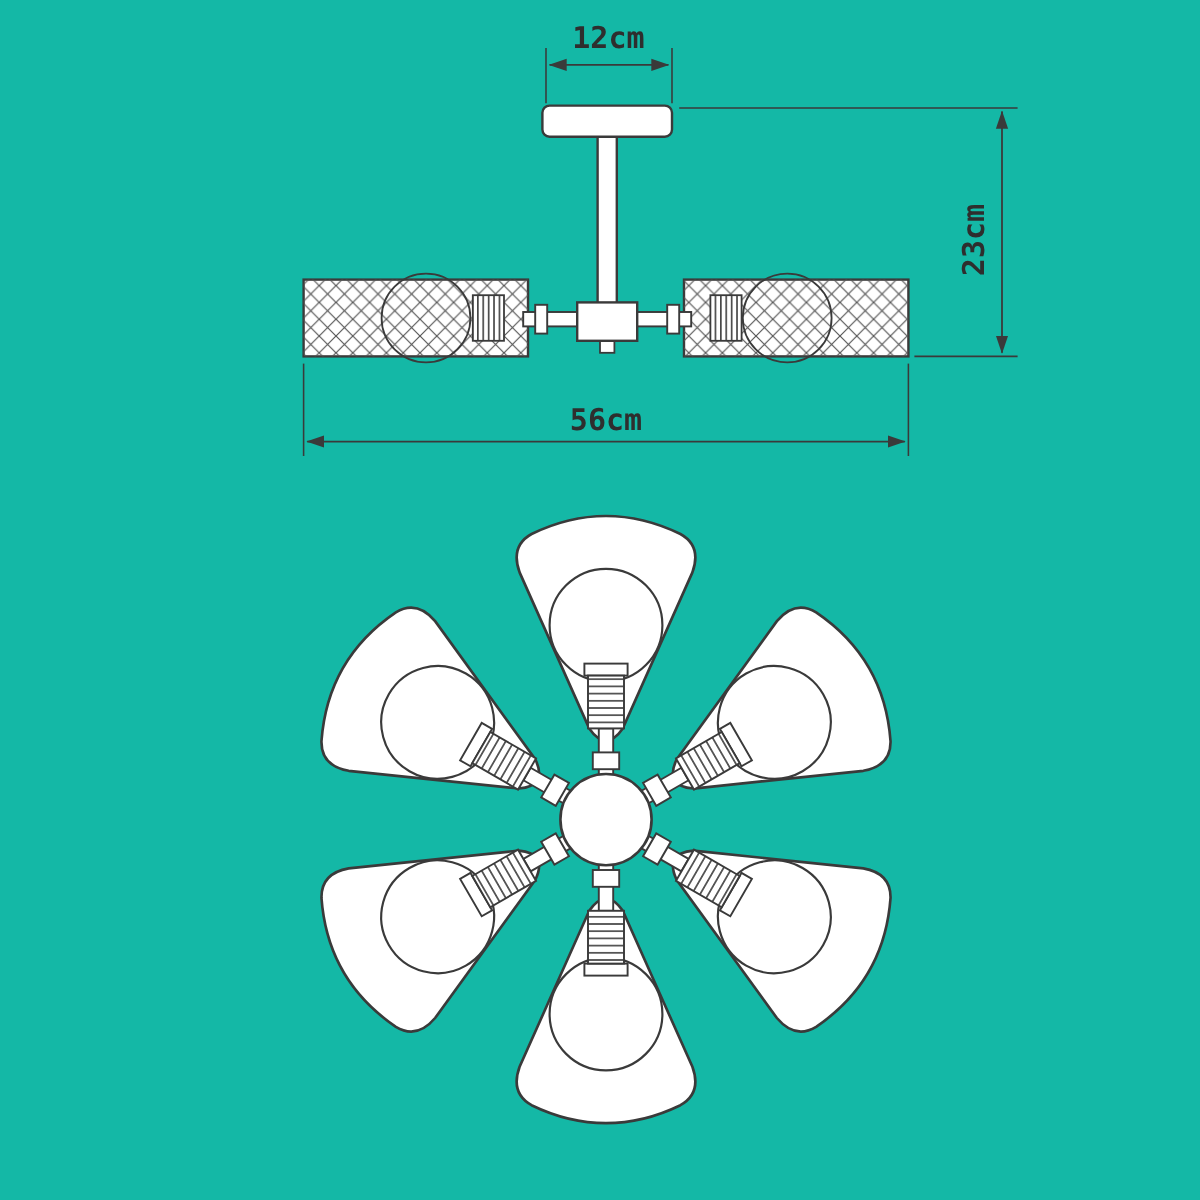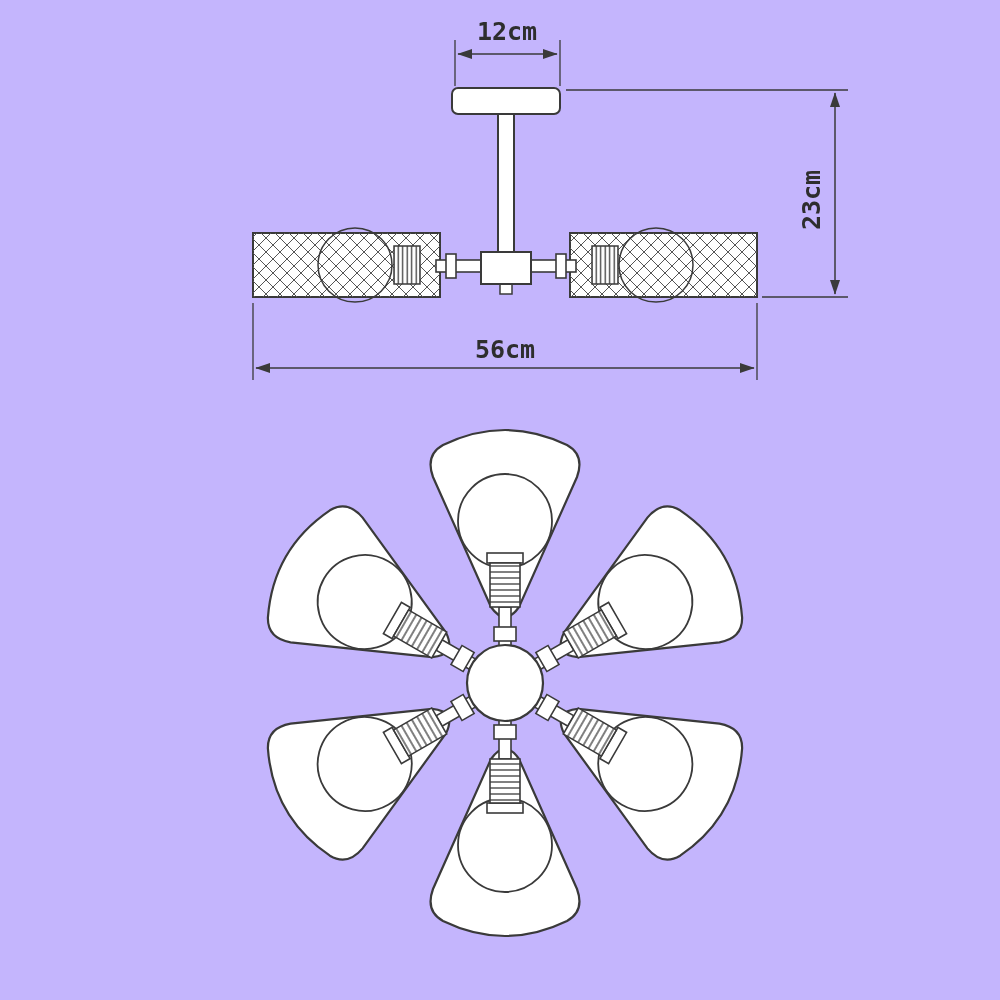--- a/index.html
+++ b/index.html
@@ -4,21 +4,21 @@
 <style>
   html, body {
     margin: 0;
     padding: 0;
     background: #ffffff;
   }
   .stage {
     position: relative;
     width: 1000px;
     height: 1000px;
-    background: #c4b5fd;
+    background: #14b8a6;
     overflow: hidden;
   }
   svg {
     display: block;
   }
   .dim-text {
     font-family: "DejaVu Sans Mono", "Liberation Mono", monospace;
     font-weight: bold;
     font-size: 25px;
     fill: #2e2e2e;

